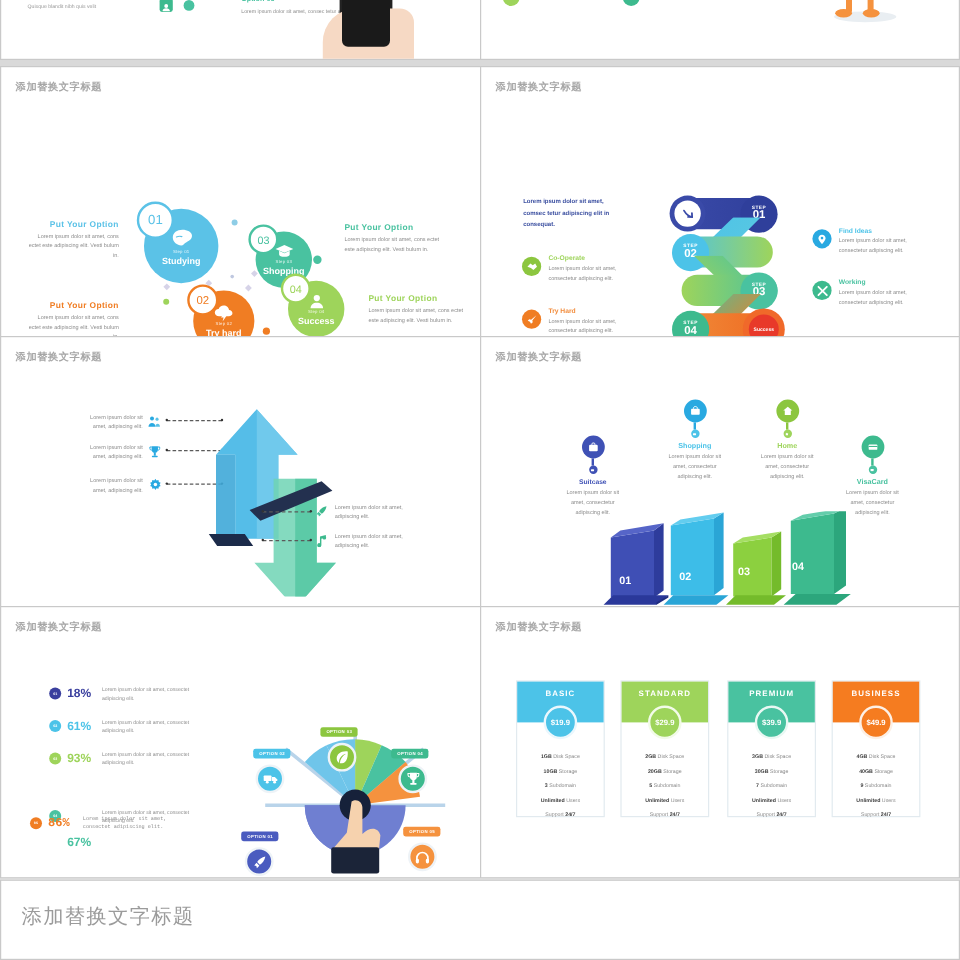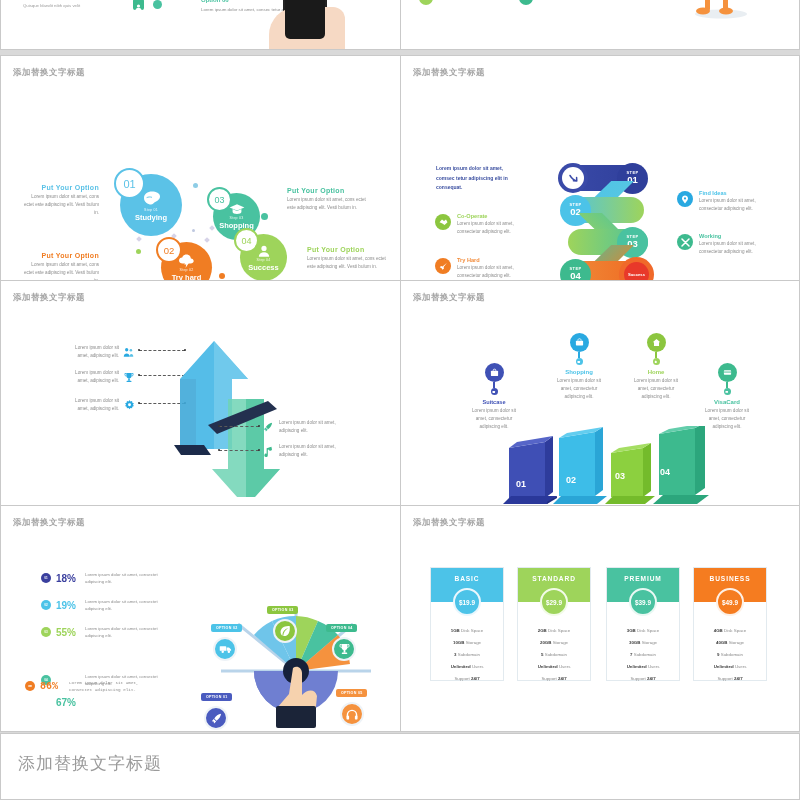--- a/index.html
+++ b/index.html
@@ -500,26 +500,26 @@
   <div class="slide" style="left:0;top:505px;width:401px;height:227px;">
     <div class="slide-title">添加替换文字标题</div>
 
     <div class="prow" style="left:40px;top:65px;">
       <div class="pbadge" style="background:#3a3f9e;">01</div>
       <div class="pval" style="color:#3a3f9e;">18%</div>
       <div class="ptxt">Lorem ipsum dolor sit amet, consectet adipiscing elit.</div>
     </div>
     <div class="prow" style="left:40px;top:92px;">
       <div class="pbadge" style="background:#4cc3e8;">02</div>
-      <div class="pval" style="color:#4cc3e8;">19%</div>
+      <div class="pval" style="color:#4cc3e8;">61%</div>
       <div class="ptxt">Lorem ipsum dolor sit amet, consectet adipiscing elit.</div>
     </div>
     <div class="prow" style="left:40px;top:119px;">
       <div class="pbadge" style="background:#9ed45b;">03</div>
-      <div class="pval" style="color:#9ed45b;">55%</div>
+      <div class="pval" style="color:#9ed45b;">93%</div>
       <div class="ptxt">Lorem ipsum dolor sit amet, consectet adipiscing elit.</div>
     </div>
     <div class="prow" style="left:40px;top:146px;">
       <div class="pbadge" style="background:#49c2a0;">04</div>
       <div class="pval" style="color:#49c2a0;margin-top:45px;">67%</div>
       <div class="ptxt">Lorem ipsum dolor sit amet, consectet adipiscing elit.</div>
     </div>
     <div class="prow" style="left:24px;top:173px;font-family:Liberation Mono, monospace;">
       <div class="pbadge" style="background:#f07d23;">05</div>
       <div class="pval" style="color:#f07d23;">86%</div>

